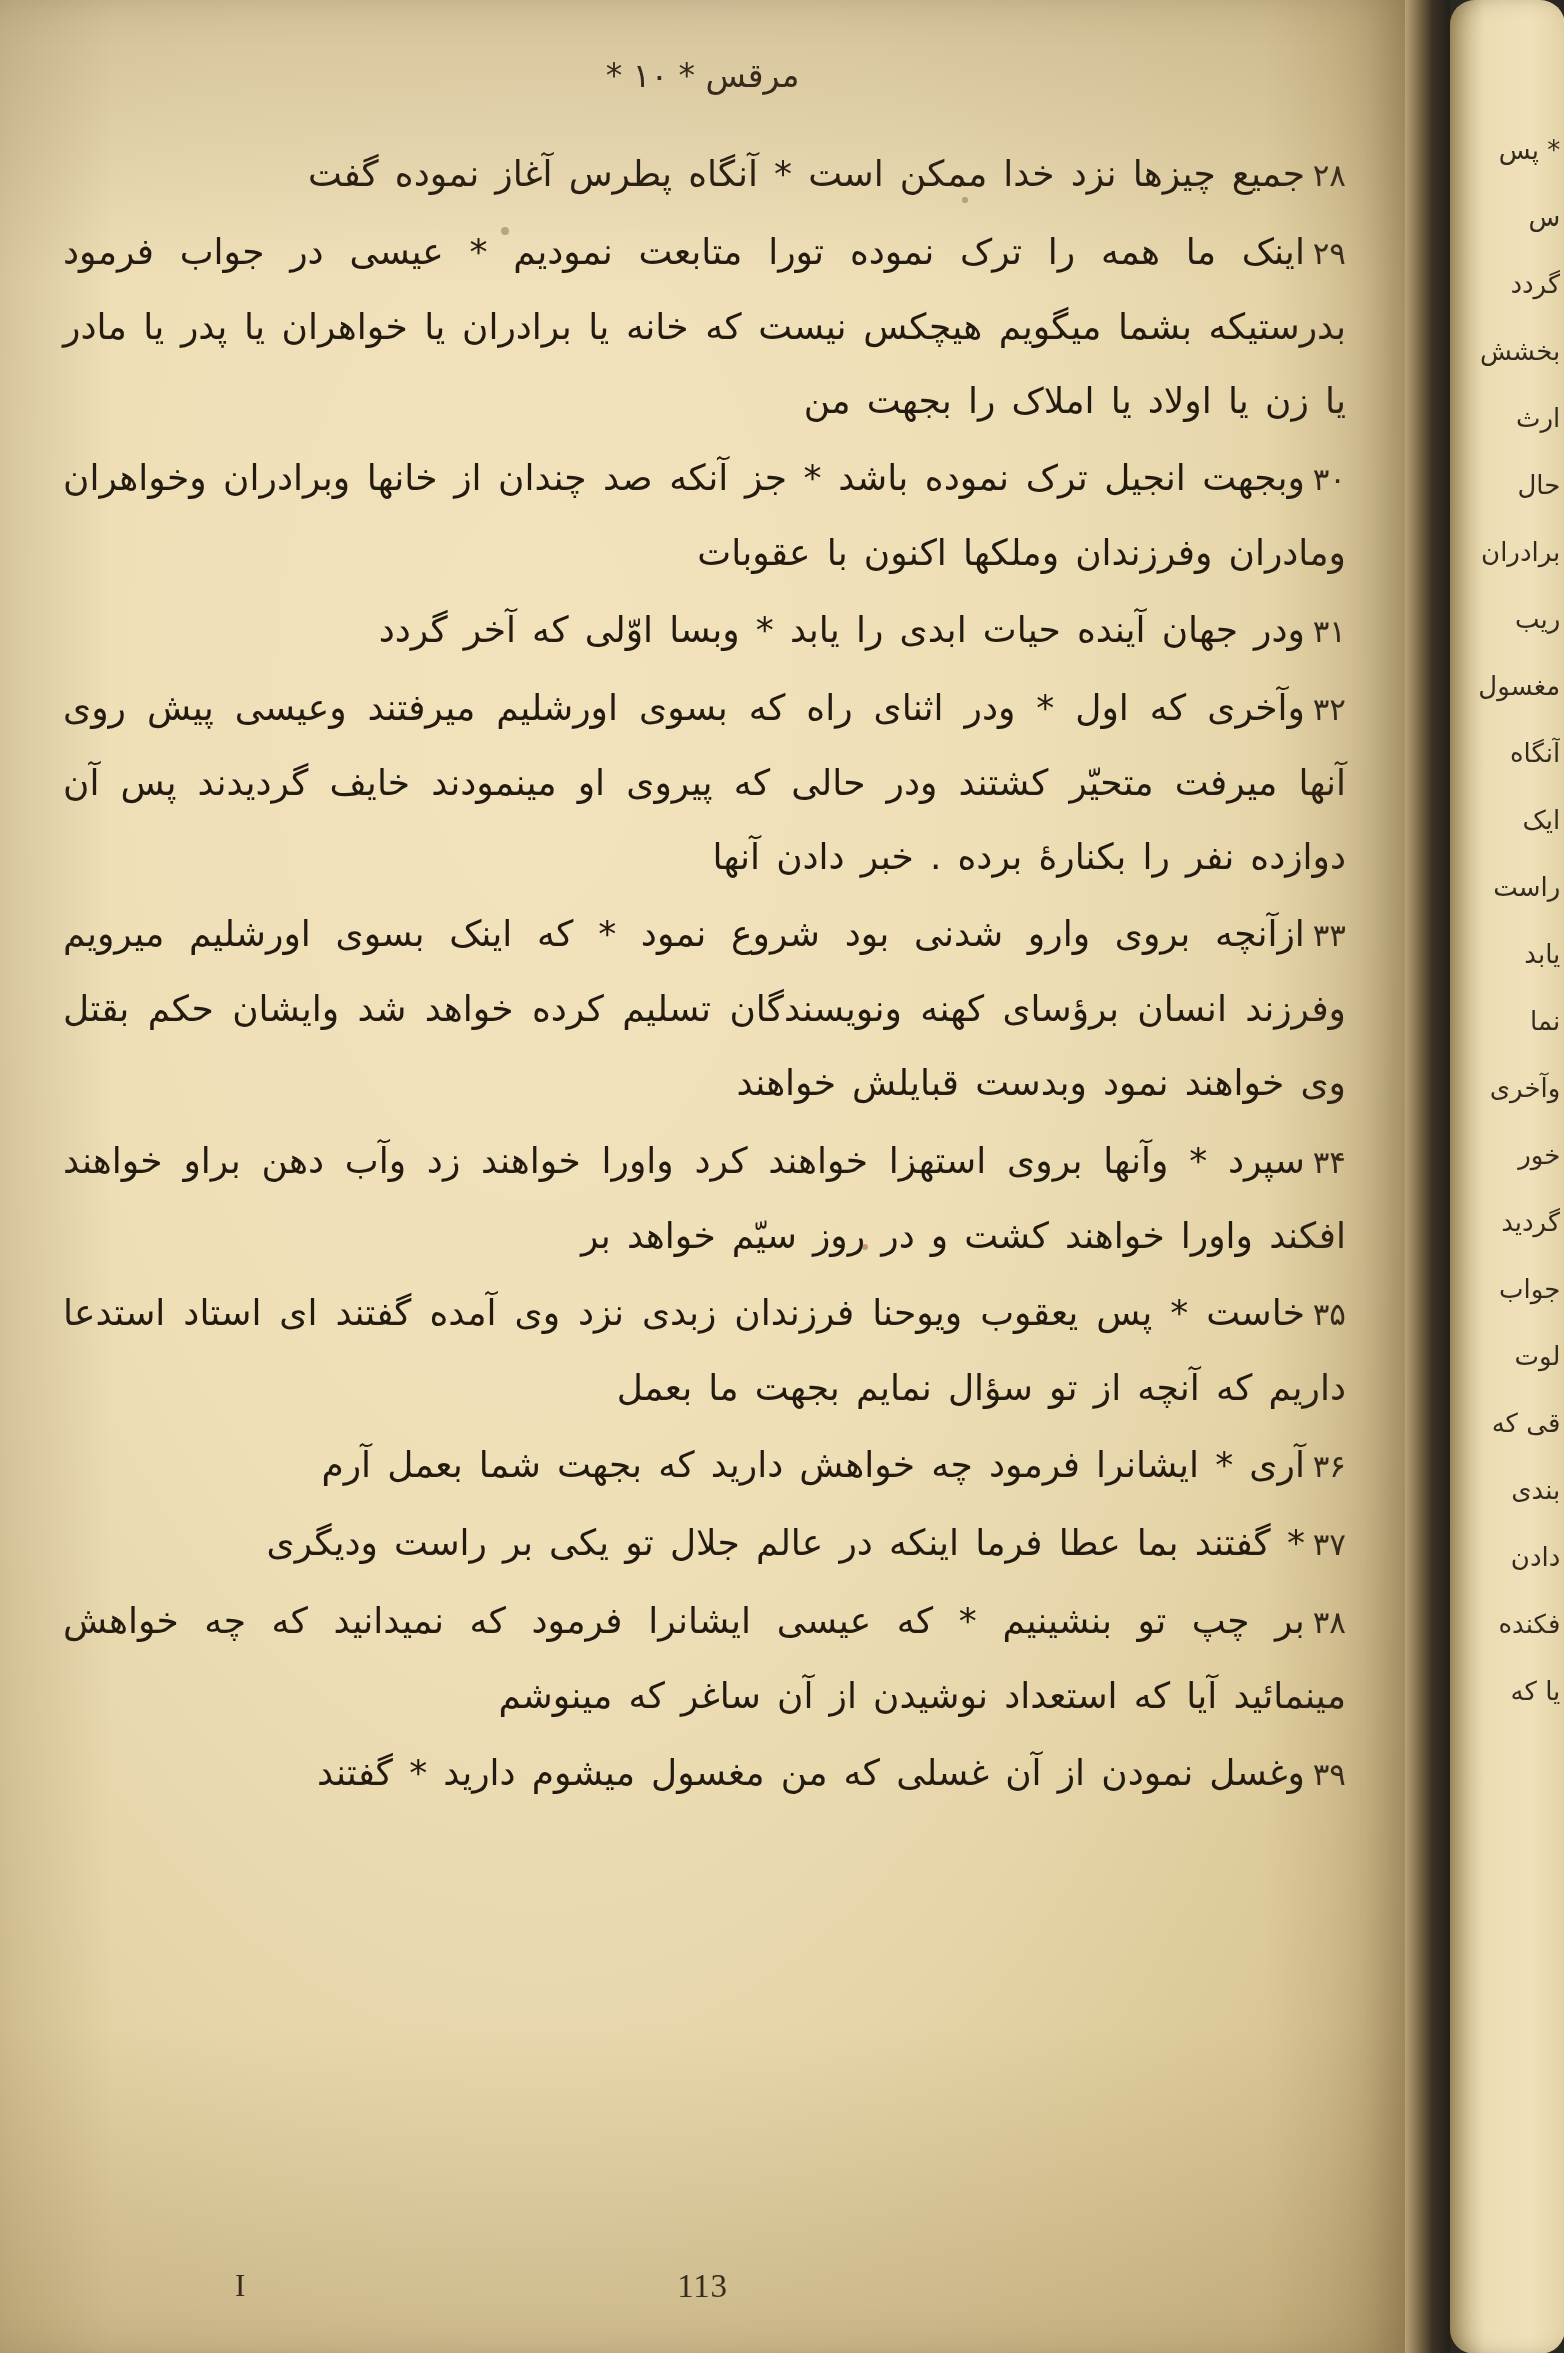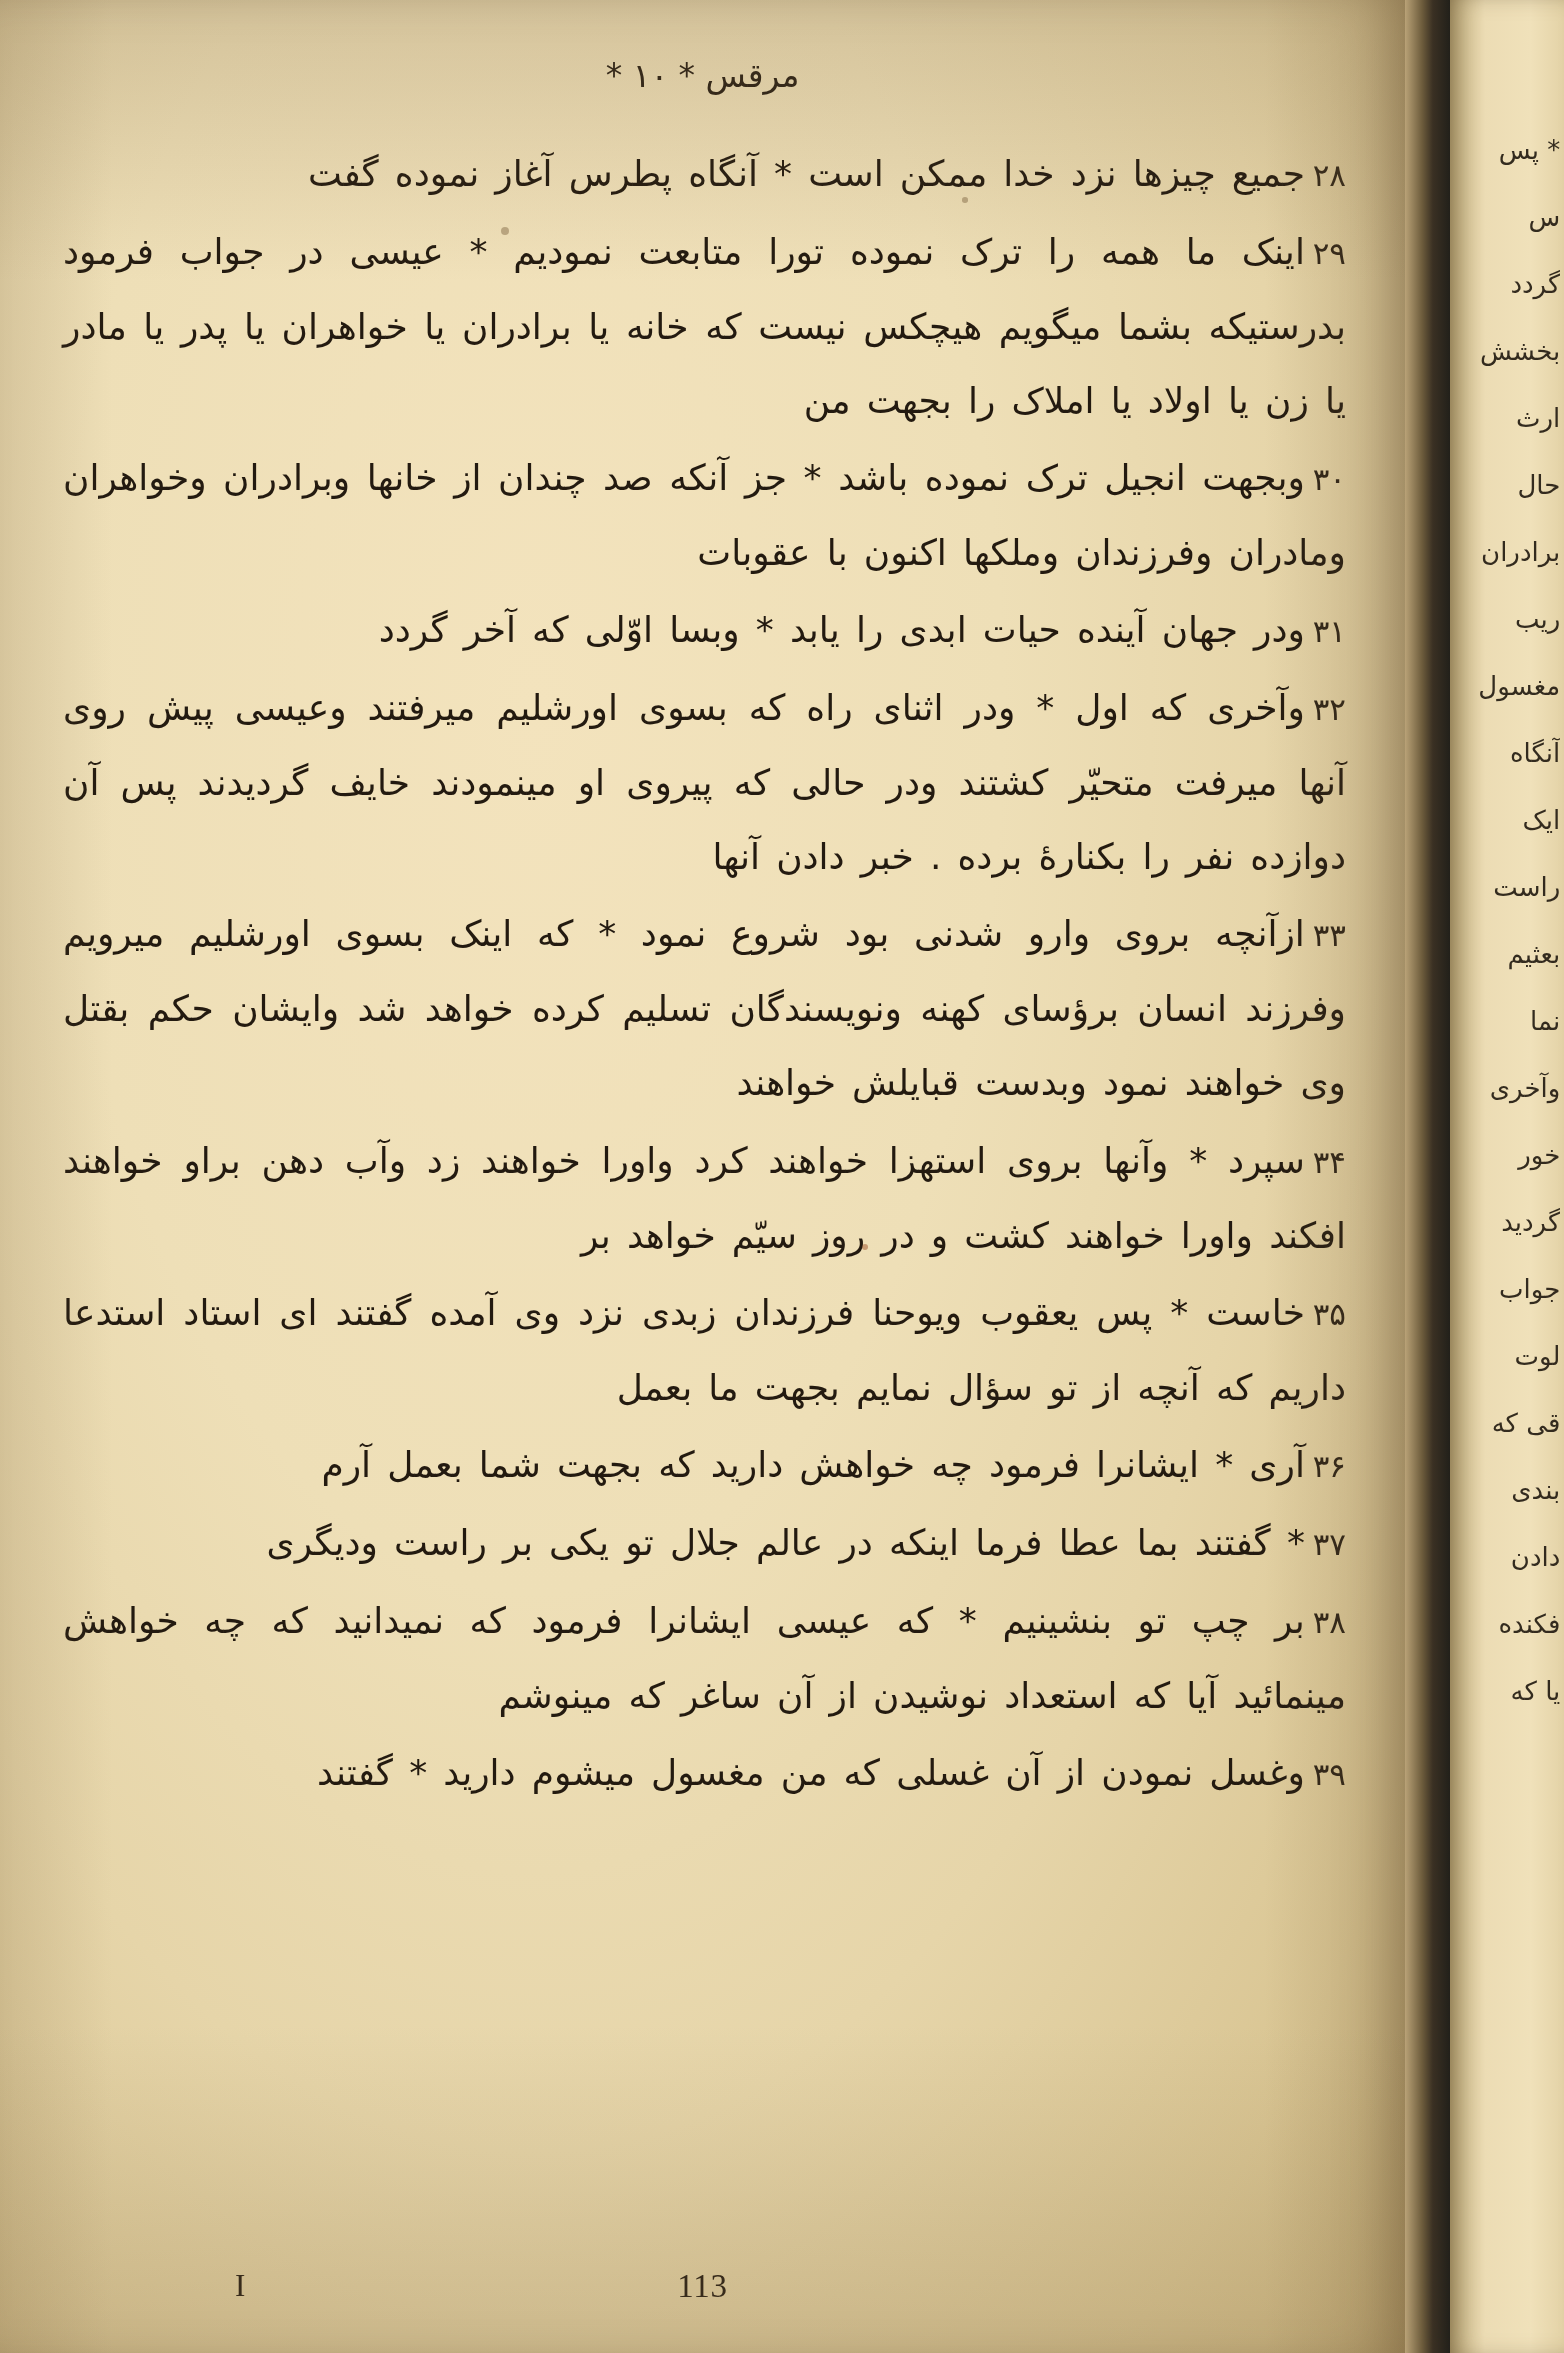--- a/index.html
+++ b/index.html
@@ -51,20 +51,21 @@
   
   .next-page {
     position: absolute;
     left: 1450px;
     top: 0;
     width: 115px;
     height: 2354px;
     background: linear-gradient(to right, #c9b684 0%, #ecdcb4 30%, #f0e1ba 70%, #e3d2a6 100%);
     overflow: hidden;
     box-shadow: inset 14px 0 27px -11px rgba(80,62,32,0.65);
+    border-radius: 25px;
   }
 
   .next-col {
     position: absolute;
     right: 4.7px;
     top: 117px;
     width: 108px;
     text-align: right;
     direction: rtl;
     color: #241c12;
@@ -176,21 +177,21 @@
       <div>گردد</div>
       <div>بخشش</div>
       <div>ارث</div>
       <div>حال</div>
       <div>برادران</div>
       <div>ریب</div>
       <div>مغسول</div>
       <div>آنگاه</div>
       <div>ایک</div>
       <div>راست</div>
-      <div>بعثیم</div>
+      <div>یابد</div>
       <div>نما</div>
       <div>وآخری</div>
       <div>خور</div>
       <div>گردید</div>
       <div>جواب</div>
       <div>لوت</div>
       <div>قی که</div>
       <div>بندی</div>
       <div>دادن</div>
       <div>فکنده</div>

